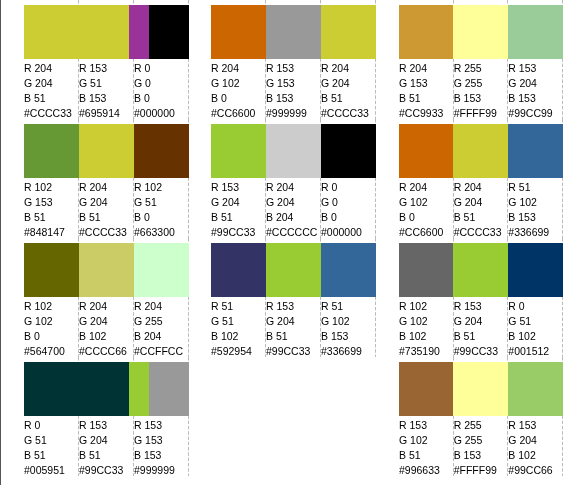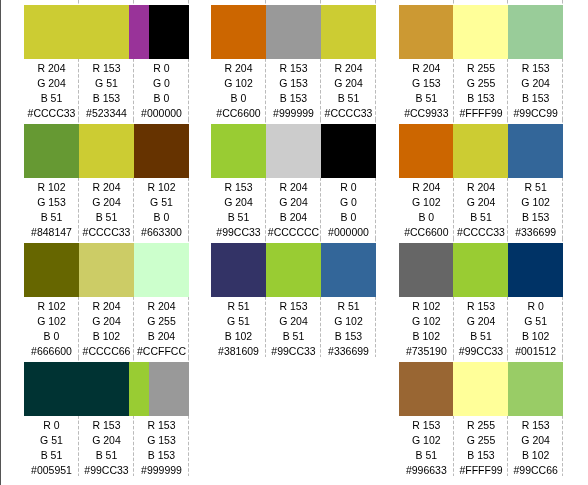--- a/index.html
+++ b/index.html
@@ -73,21 +73,20 @@
     height: 65px;
     font-size: 0;
     white-space: nowrap;
     z-index: 3;
   }
   .label-col {
     display: inline-block;
     vertical-align: top;
     box-sizing: border-box;
     height: 63px;
-    text-align: center;
     font-size: 10.5px;
     color: #000000;
     position: relative;
     padding-top: 2px;
   }
   .label-line {
     height: 14.85px;
     line-height: 14.85px;
     white-space: nowrap;
   }
@@ -112,21 +111,21 @@
 <div class="label-col" style="width:55px">
 <div class="label-line">R 204</div>
 <div class="label-line">G 204</div>
 <div class="label-line">B 51</div>
 <div class="label-line">#CCCC33</div>
 </div>
 <div class="label-col" style="width:55px">
 <div class="label-line">R 153</div>
 <div class="label-line">G 51</div>
 <div class="label-line">B 153</div>
-<div class="label-line">#523344</div>
+<div class="label-line">#695914</div>
 </div>
 <div class="label-col" style="width:55px">
 <div class="label-line">R 0</div>
 <div class="label-line">G 0</div>
 <div class="label-line">B 0</div>
 <div class="label-line">#000000</div>
 </div>
 </div>
 </div>
 <div class="palette-row">
@@ -166,21 +165,21 @@
 <div class="swatch-strip" style="width:165px">
 <div class="swatch" style="width: 55px; background-color: rgb(102, 102, 0);" title="#666600"></div>
 <div class="swatch" style="width: 55px; background-color: rgb(204, 204, 102);" title="#CCCC66"></div>
 <div class="swatch" style="width: 55px; background-color: rgb(204, 255, 204);" title="#CCFFCC"></div>
 </div>
 <div class="label-grid" style="width:165px">
 <div class="label-col" style="width:55px">
 <div class="label-line">R 102</div>
 <div class="label-line">G 102</div>
 <div class="label-line">B 0</div>
-<div class="label-line">#666600</div>
+<div class="label-line">#564700</div>
 </div>
 <div class="label-col" style="width:55px">
 <div class="label-line">R 204</div>
 <div class="label-line">G 204</div>
 <div class="label-line">B 102</div>
 <div class="label-line">#CCCC66</div>
 </div>
 <div class="label-col" style="width:55px">
 <div class="label-line">R 204</div>
 <div class="label-line">G 255</div>
@@ -288,21 +287,21 @@
 <div class="swatch-strip" style="width:165px">
 <div class="swatch" style="width: 55px; background-color: rgb(51, 51, 102);" title="#333366"></div>
 <div class="swatch" style="width: 55px; background-color: rgb(153, 204, 51);" title="#99CC33"></div>
 <div class="swatch" style="width: 55px; background-color: rgb(51, 102, 153);" title="#336699"></div>
 </div>
 <div class="label-grid" style="width:165px">
 <div class="label-col" style="width:55px">
 <div class="label-line">R 51</div>
 <div class="label-line">G 51</div>
 <div class="label-line">B 102</div>
-<div class="label-line">#381609</div>
+<div class="label-line">#592954</div>
 </div>
 <div class="label-col" style="width:55px">
 <div class="label-line">R 153</div>
 <div class="label-line">G 204</div>
 <div class="label-line">B 51</div>
 <div class="label-line">#99CC33</div>
 </div>
 <div class="label-col" style="width:55px">
 <div class="label-line">R 51</div>
 <div class="label-line">G 102</div>

